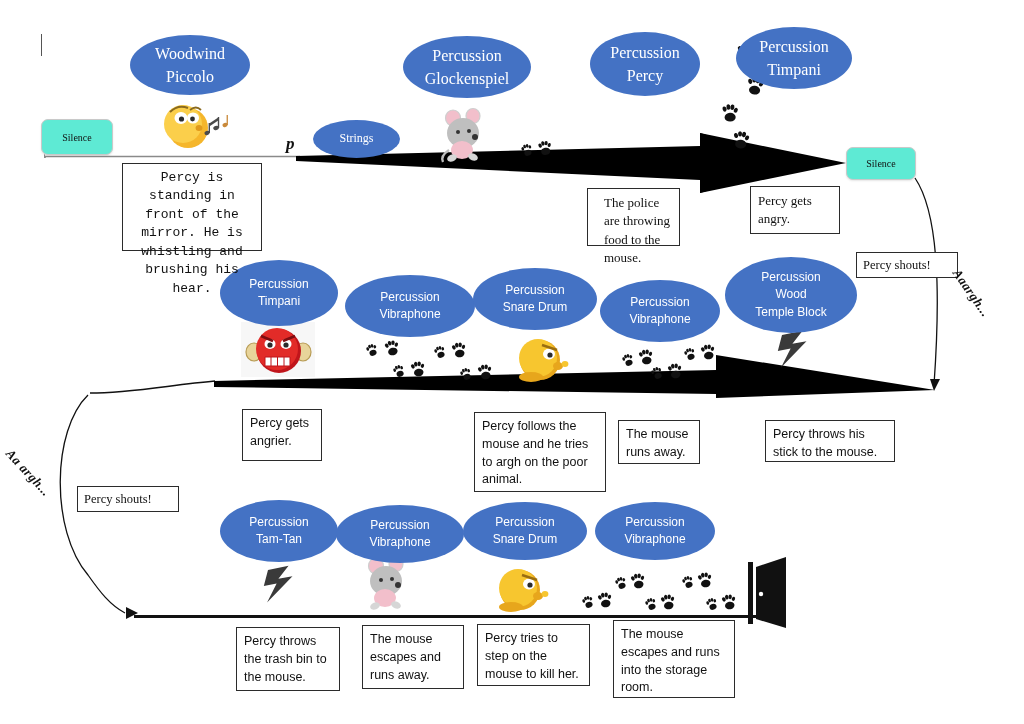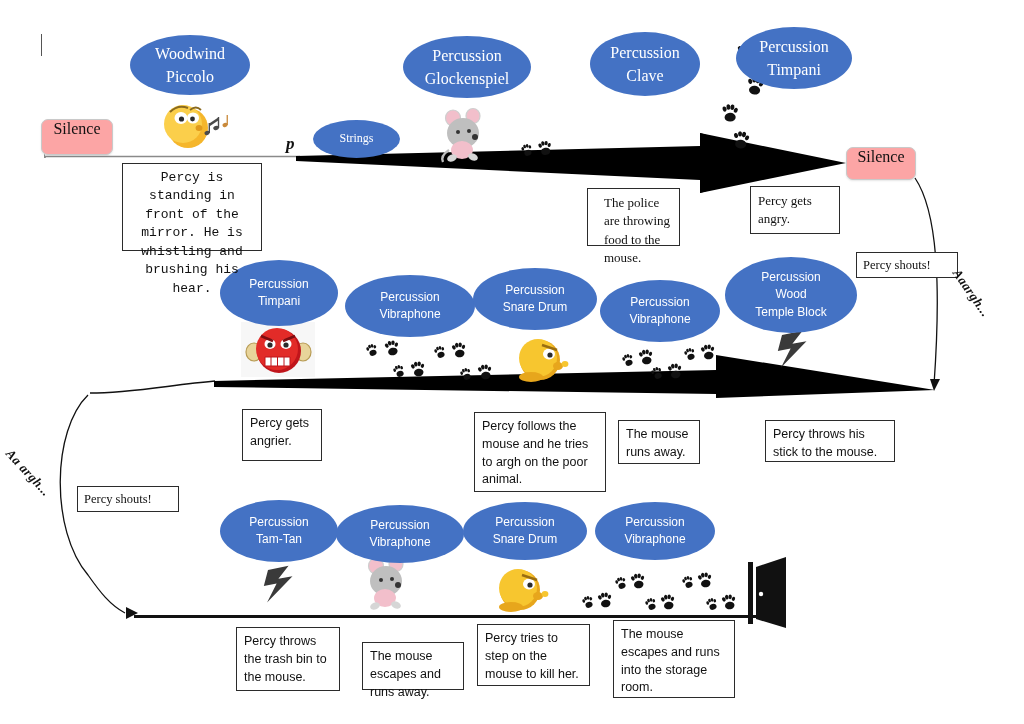--- a/index.html
+++ b/index.html
@@ -17,24 +17,24 @@
   .ell span{display:block;white-space:nowrap;}
 
   
   .cap{position:absolute;background:#fff;border:1px solid #2b2b2b;
        box-sizing:border-box;padding:5px 7px;line-height:1.42;}
   .cap.serif{font-family:Liberation Mono, monospace;font-size:13px;text-align:center;}
   .cap.serifL{font-family:"Liberation Serif",serif;font-size:13px;text-align:left;}
   .cap.sans{font-family:"Liberation Sans",sans-serif;font-size:12.5px;text-align:left;}
 
   
-  .silence{position:absolute;background:#fca5a5;border:1px solid #c9c9c9;border-radius:7px;
+  .silence{position:absolute;background:#5eead4;border:1px solid #c9c9c9;border-radius:7px;
            box-shadow:0 1px 2px rgba(0,0,0,.10);
-           font-family:"Liberation Serif",serif;font-size:16px;
-           display:flex;justify-content:center;box-sizing:border-box;}
+           font-family:"Liberation Serif",serif;font-size:10px;
+           display:flex;align-items:center;justify-content:center;box-sizing:border-box;}
 
   
   .dyn{position:absolute;font-family:"Liberation Serif",serif;
        font-style:italic;font-weight:bold;font-size:17px;color:#111;}
 
   
   .shoutword{position:absolute;font-family:"Liberation Serif",serif;
              font-weight:bold;font-style:italic;font-size:13px;color:#111;
              letter-spacing:.5px;white-space:nowrap;}
 
@@ -252,21 +252,21 @@
     <span>Strings</span>
   </div>
 
   <div class="ell serif" style="left:403px;top:36px;width:128px;height:62px;">
     <span>Percussion</span>
     <span>Glockenspiel</span>
   </div>
 
   <div class="ell serif" style="left:590px;top:32px;width:110px;height:64px;">
     <span>Percussion</span>
-    <span>Clave</span>
+    <span>Percy</span>
   </div>
 
   <div class="ell serif" style="left:736px;top:27px;width:116px;height:62px;">
     <span>Percussion</span>
     <span>Timpani</span>
   </div>
 
   <div class="silence" style="left:846px;top:147px;width:70px;height:33px;">
       <span>Silence</span>
     </div>
@@ -321,19 +321,19 @@
   <div class="ell sans" style="left:463px;top:502px;width:124px;height:58px;">
     <span>Percussion</span>
     <span>Snare Drum</span>
   </div>
   <div class="ell sans" style="left:595px;top:502px;width:120px;height:58px;">
     <span>Percussion</span>
     <span>Vibraphone</span>
   </div>
 
   <div class="cap sans" style="left:236px;top:627px;width:104px;height:64px;">Percy throws the trash bin to the mouse.</div>
-  <div class="cap sans" style="left:362px;top:642px;width:102px;height:48px;">The mouse escapes and runs away.</div>
+  <div class="cap sans" style="left:362px;top:625px;width:102px;height:64px;">The mouse escapes and runs away.</div>
   <div class="cap sans" style="left:477px;top:624px;width:113px;height:62px;">Percy tries to step on the mouse to kill her.</div>
   <div class="cap sans" style="left:613px;top:620px;width:122px;height:78px;">The mouse escapes and runs into the storage room.</div>
 
   <div style="position:absolute;left:41px;top:34px;width:1px;height:22px;background:#555;z-index:6;"></div>
 
 </div>
 
 </body></html>

